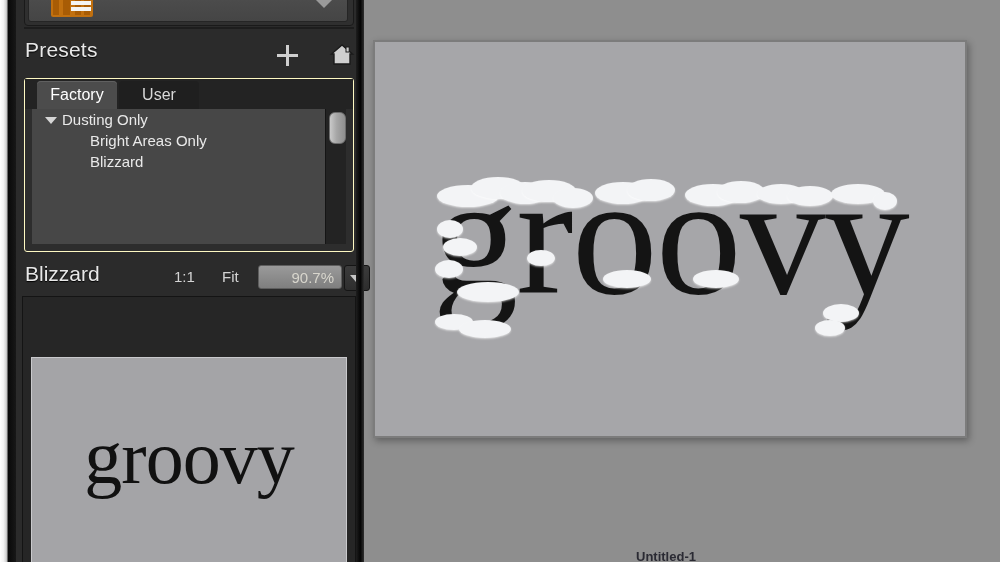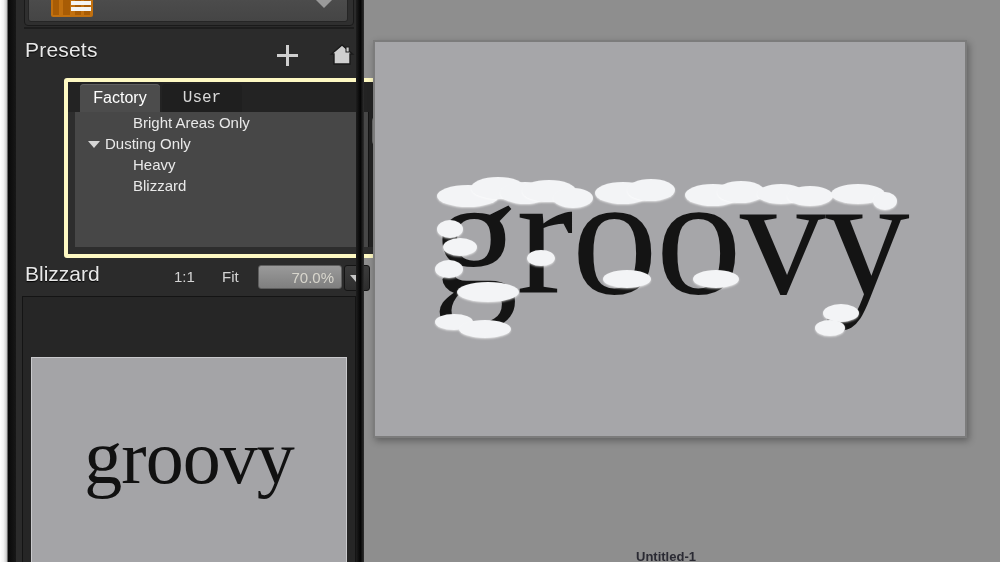--- a/index.html
+++ b/index.html
@@ -40,28 +40,28 @@
   .presets-title{position:absolute;left:1px;top:0px;font-size:21px;color:#e8e8e8;
     letter-spacing:.2px;text-shadow:0 1px 1px #000;}
   .icon-plus{position:absolute;left:252px;top:6px;width:24px;height:24px;cursor:pointer;}
   .icon-plus:before,.icon-plus:after{content:"";position:absolute;background:#cfcfcf;}
   .icon-plus:before{left:10px;top:1px;width:3px;height:21px;}
   .icon-plus:after{left:1px;top:10px;width:21px;height:3px;}
   .icon-home{position:absolute;left:305px;top:5px;width:26px;height:24px;cursor:pointer;}
 
   
   .plist{position:absolute;left:24px;top:78px;width:328px;height:172px;
-    background:#2d2d2d;border:4px solid #fef9c3;border-radius:3px;margin-left:40px;}
+    background:#2d2d2d;border:1px solid #fef9c3;border-radius:3px;}
   .tabs{position:absolute;left:0;top:0;width:328px;height:30px;background:#232323;}
   .tab{position:absolute;top:2px;height:28px;border-radius:4px 4px 0 0;
     font-size:16px;color:#e6e6e6;display:flex;align-items:center;justify-content:center;
     cursor:pointer;}
   .tab.active{left:12px;width:80px;background:#4c4c4c;
     box-shadow:inset 0 1px 0 #606060;color:#ffffff;}
-  .tab.inactive{left:94px;width:80px;background:#1f1f1f;color:#d8d8d8;font-family:Liberation Mono, monospace;}
+  .tab.inactive{left:94px;width:80px;background:#1f1f1f;color:#d8d8d8;}
   .tree{position:absolute;left:7px;top:30px;width:295px;height:135px;
     background:#474747;overflow:hidden;}
   .tnode{position:relative;height:21px;font-size:15px;color:#e9e9e9;
     display:flex;align-items:center;cursor:pointer;}
   .tnode.lv0{padding-left:30px;}
   .tnode.lv1{padding-left:58px;}
   .caret{position:absolute;left:13px;top:8px;width:0;height:0;
     border-left:6px solid transparent;border-right:6px solid transparent;
     border-top:7px solid #d6d6d6;}
   .sbar{position:absolute;right:7px;top:30px;width:20px;height:135px;background:#232323;
@@ -153,45 +153,42 @@
     </div>
   </div>
 
   <div class="plist">
     <div class="tabs">
       <div class="tab active">Factory</div>
       <div class="tab inactive">User</div>
     </div>
 
     <div class="tree">
-      <div class="tnode lv1">
-        <span>Bright Areas Only</span>
-      </div>
       <div class="tnode lv0">
         <span class="caret"></span>
         <span>Dusting Only</span>
       </div>
       <div class="tnode lv1">
-        <span>Heavy</span>
+        <span>Bright Areas Only</span>
       </div>
       <div class="tnode lv1">
         <span>Blizzard</span>
       </div>
     </div>
 
     <div class="sbar">
       <div class="sthumb"></div>
     </div>
   </div>
 
   <div class="nav-hd">
     <div class="nav-title">Blizzard</div>
     <div class="nav-11">1:1</div>
     <div class="nav-fit">Fit</div>
-    <div class="zoombox">70.0%</div>
+    <div class="zoombox">90.7%</div>
     <div class="zoomdrop">
       <i></i>
     </div>
   </div>
 
   <div class="navbox">
     <div class="navthumb">
       <div class="word">groovy</div>
     </div>
   </div>

